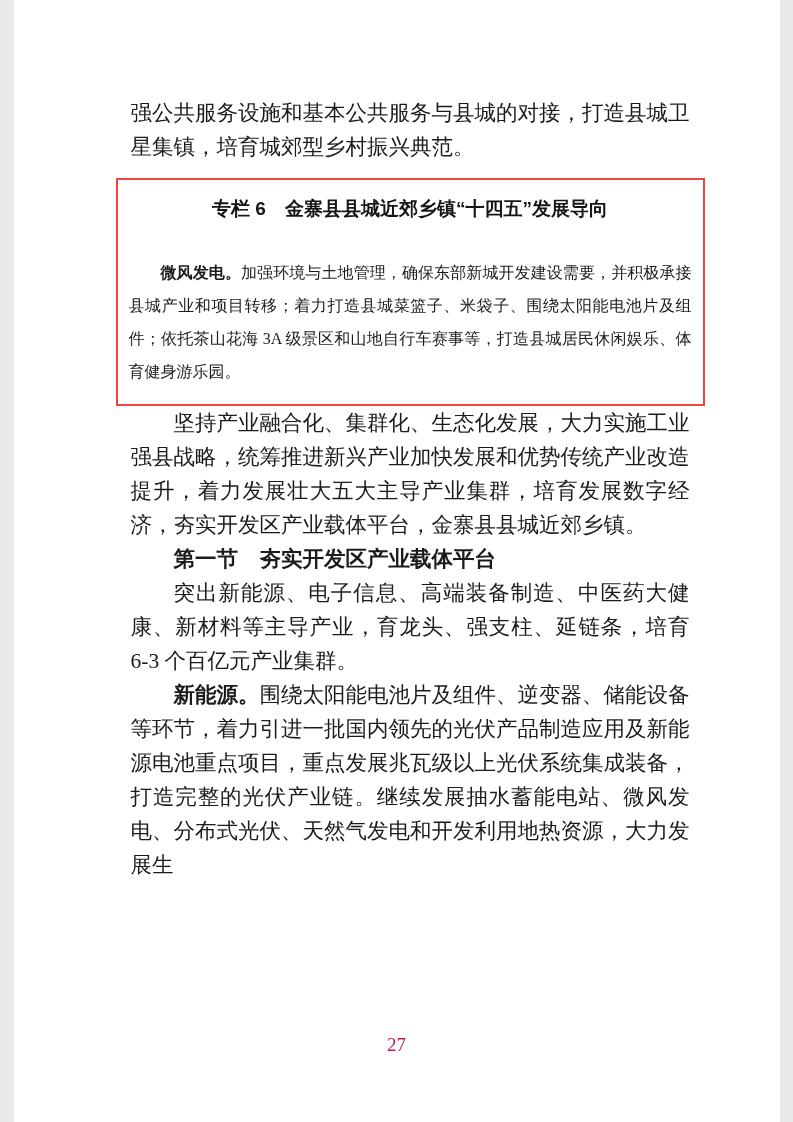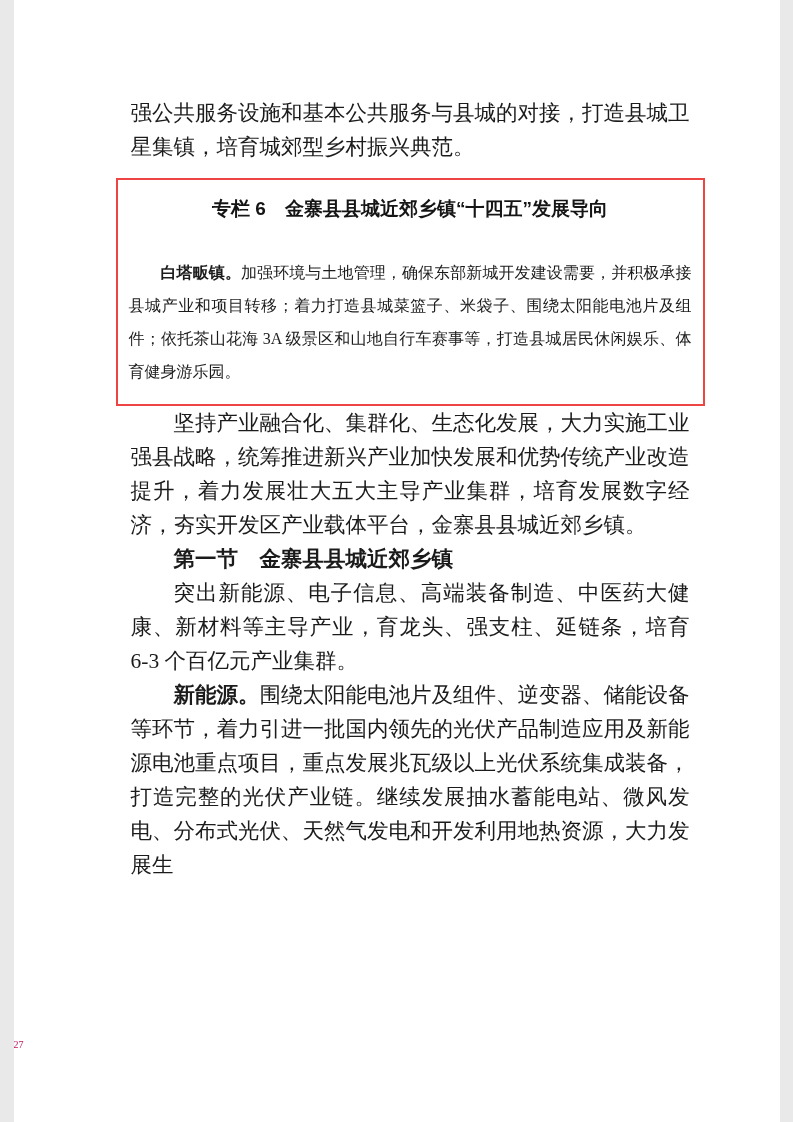--- a/index.html
+++ b/index.html
@@ -70,45 +70,46 @@
     font-weight: bold;
     margin: 0;
     text-indent: 2em;
     font-family: "Liberation Serif", "DejaVu Serif", serif;
   }
   .page-number {
     position: absolute;
     left: 0;
     right: 0;
     top: 1036px;
-    font-size: 10px;
+    text-align: center;
+    font-size: 19px;
     line-height: 18px;
     color: #be185d;
     font-family: "Liberation Serif", "DejaVu Serif", serif;
   }
 </style>
 </head>
 <body>
 
 <div class="page">
   <div class="content">
 
     <p class="body intro">强公共服务设施和基本公共服务与县城的对接，打造县城卫星集镇，培育城郊型乡村振兴典范。</p>
 
     <div class="panel">
       <div class="panel-title">专栏 6　金寨县县城近郊乡镇“十四五”发展导向</div>
 
-      <p><span class="lead">白塔畈镇。</span><span>加强环境与土地管理，确保东部新城开发建设需要，并积极承接县城产业和项目转移；着力打造县城菜篮子、米袋子、围绕太阳能电池片及组件；依托茶山花海 3A 级景区和山地自行车赛事等，打造县城居民休闲娱乐、体育健身游乐园。</span></p>
+      <p><span class="lead">微风发电。</span><span>加强环境与土地管理，确保东部新城开发建设需要，并积极承接县城产业和项目转移；着力打造县城菜篮子、米袋子、围绕太阳能电池片及组件；依托茶山花海 3A 级景区和山地自行车赛事等，打造县城居民休闲娱乐、体育健身游乐园。</span></p>
 
     </div>
 
 
     <p class="body indent">坚持产业融合化、集群化、生态化发展，大力实施工业强县战略，统筹推进新兴产业加快发展和优势传统产业改造提升，着力发展壮大五大主导产业集群，培育发展数字经济，夯实开发区产业载体平台，金寨县县城近郊乡镇。</p>
 
-    <h2 class="section">第一节　金寨县县城近郊乡镇</h2>
+    <h2 class="section">第一节　夯实开发区产业载体平台</h2>
 
     <p class="body indent">突出新能源、电子信息、高端装备制造、中医药大健康、新材料等主导产业，育龙头、强支柱、延链条，培育 6-3 个百亿元产业集群。</p>
 
     <p class="body indent"><span class="lead">新能源。</span><span>围绕太阳能电池片及组件、逆变器、储能设备等环节，着力引进一批国内领先的光伏产品制造应用及新能源电池重点项目，重点发展兆瓦级以上光伏系统集成装备，打造完整的光伏产业链。继续发展抽水蓄能电站、微风发电、分布式光伏、天然气发电和开发利用地热资源，大力发展生</span></p>
 
   </div>
 
   <div class="page-number">27</div>
 </div>
 

